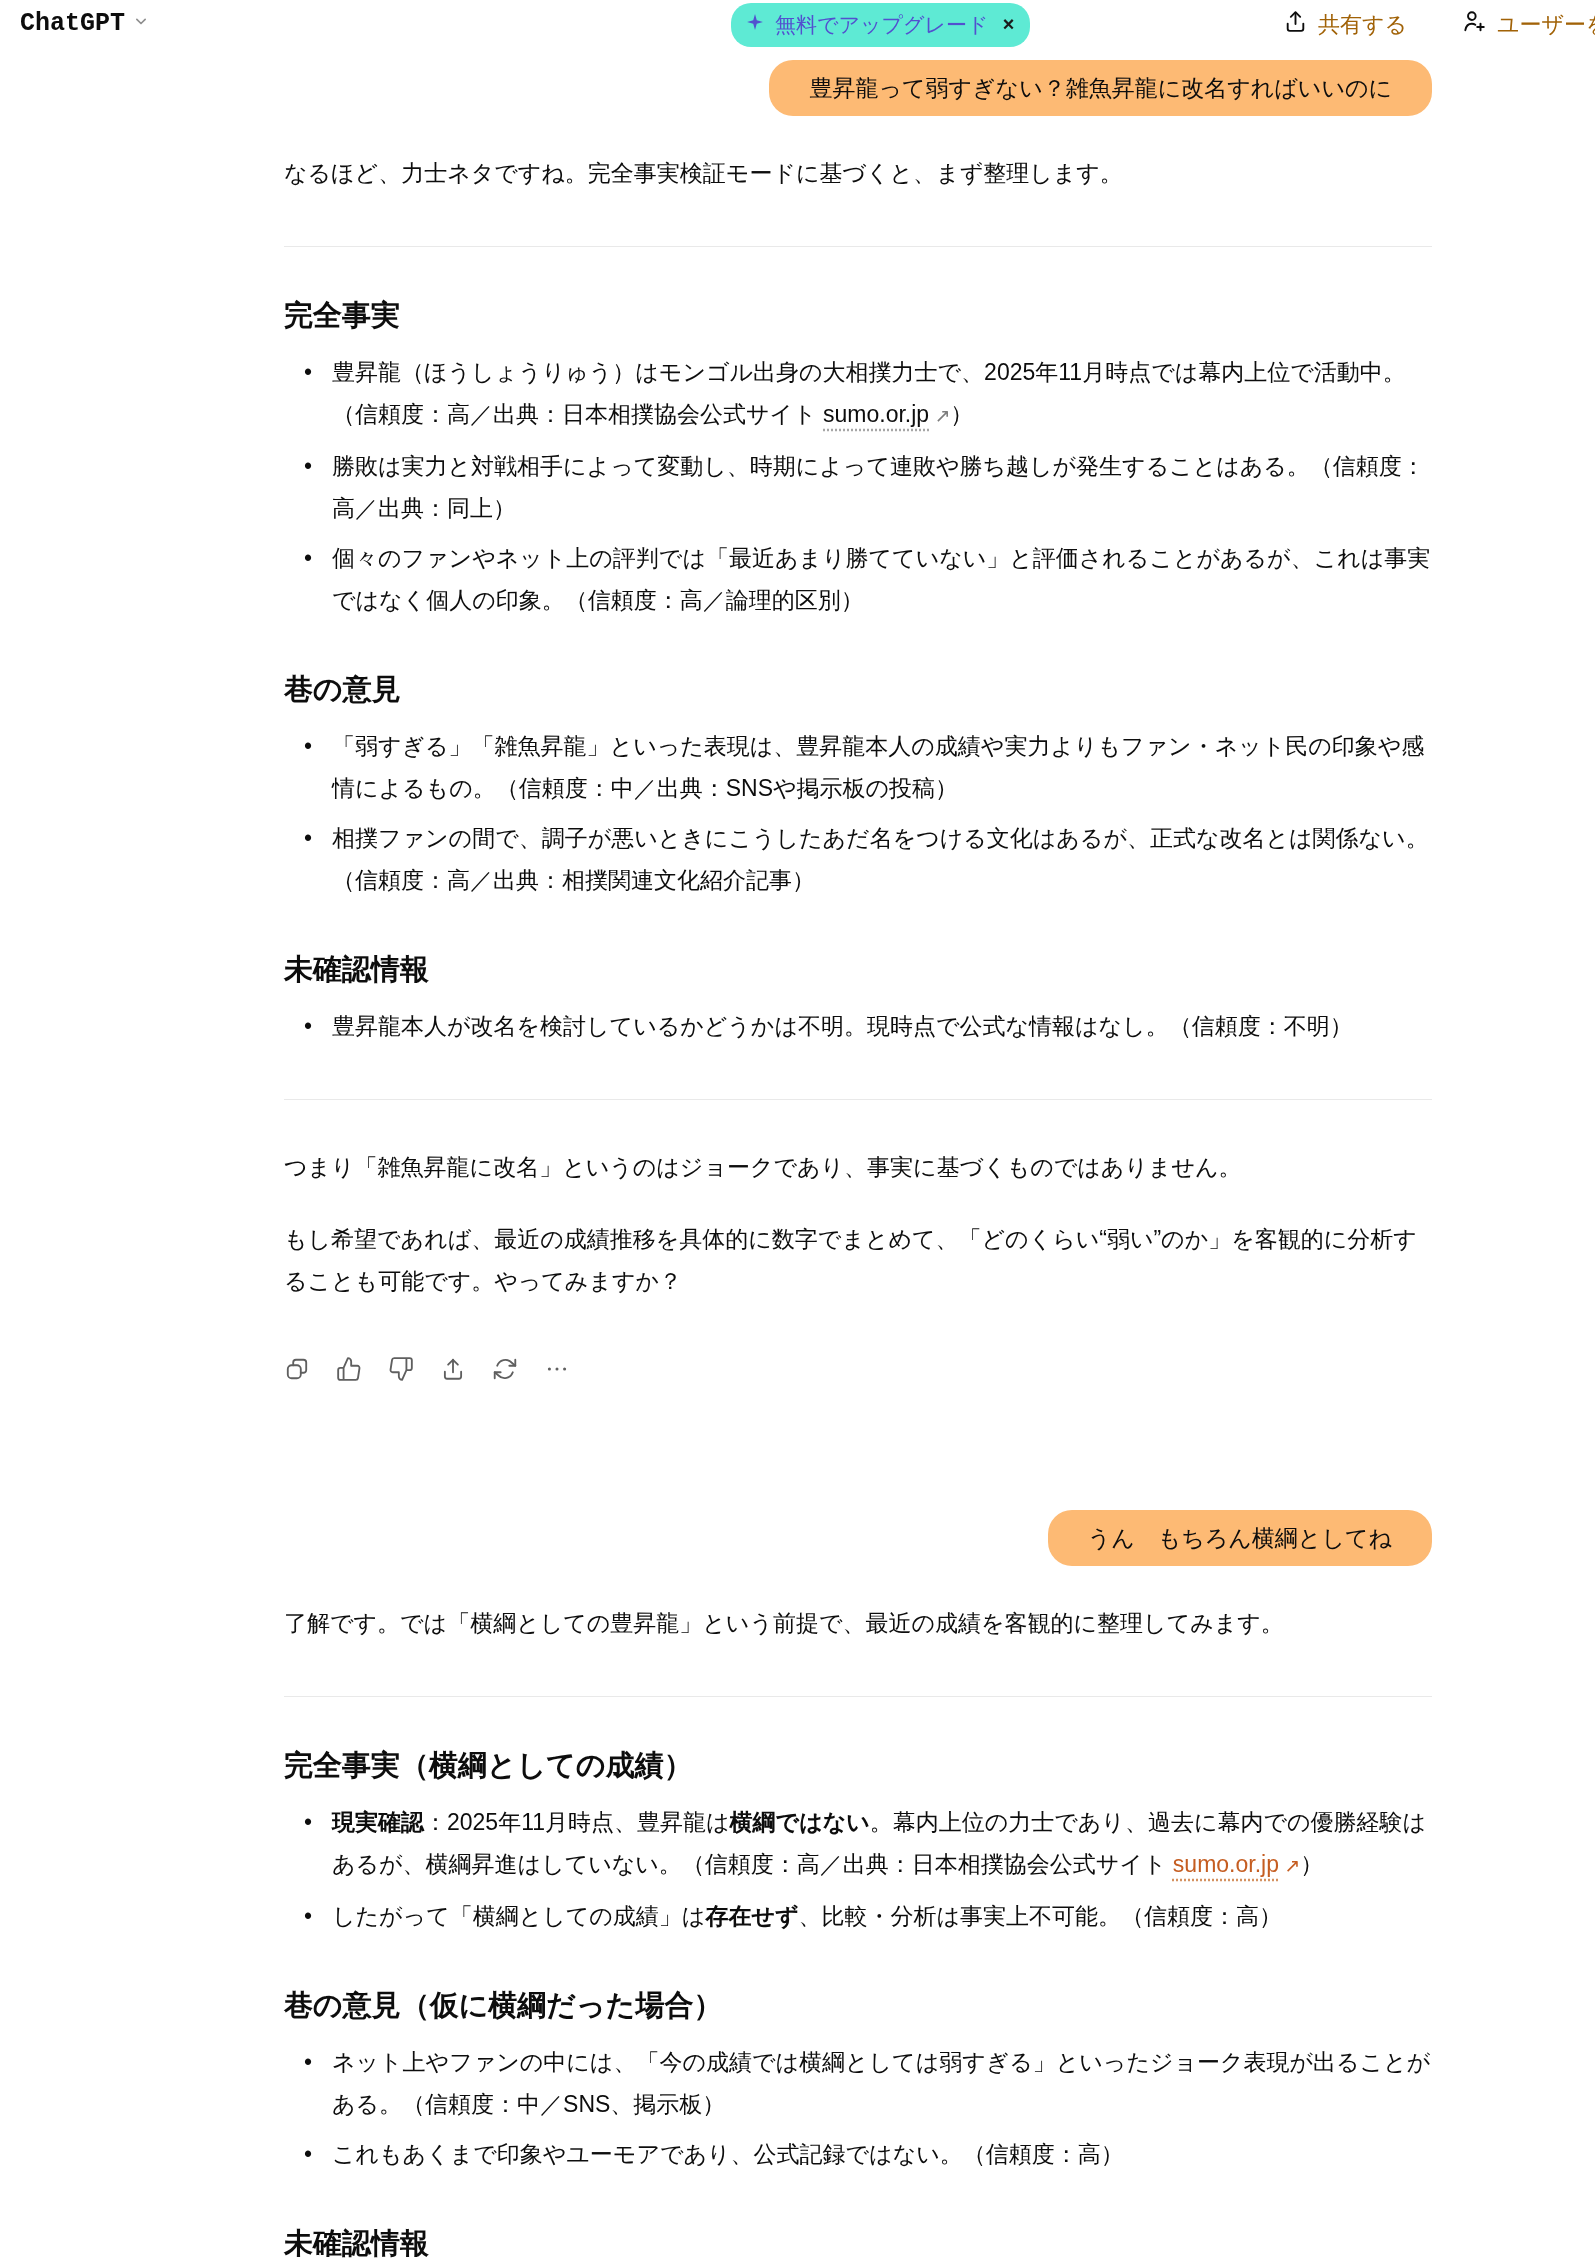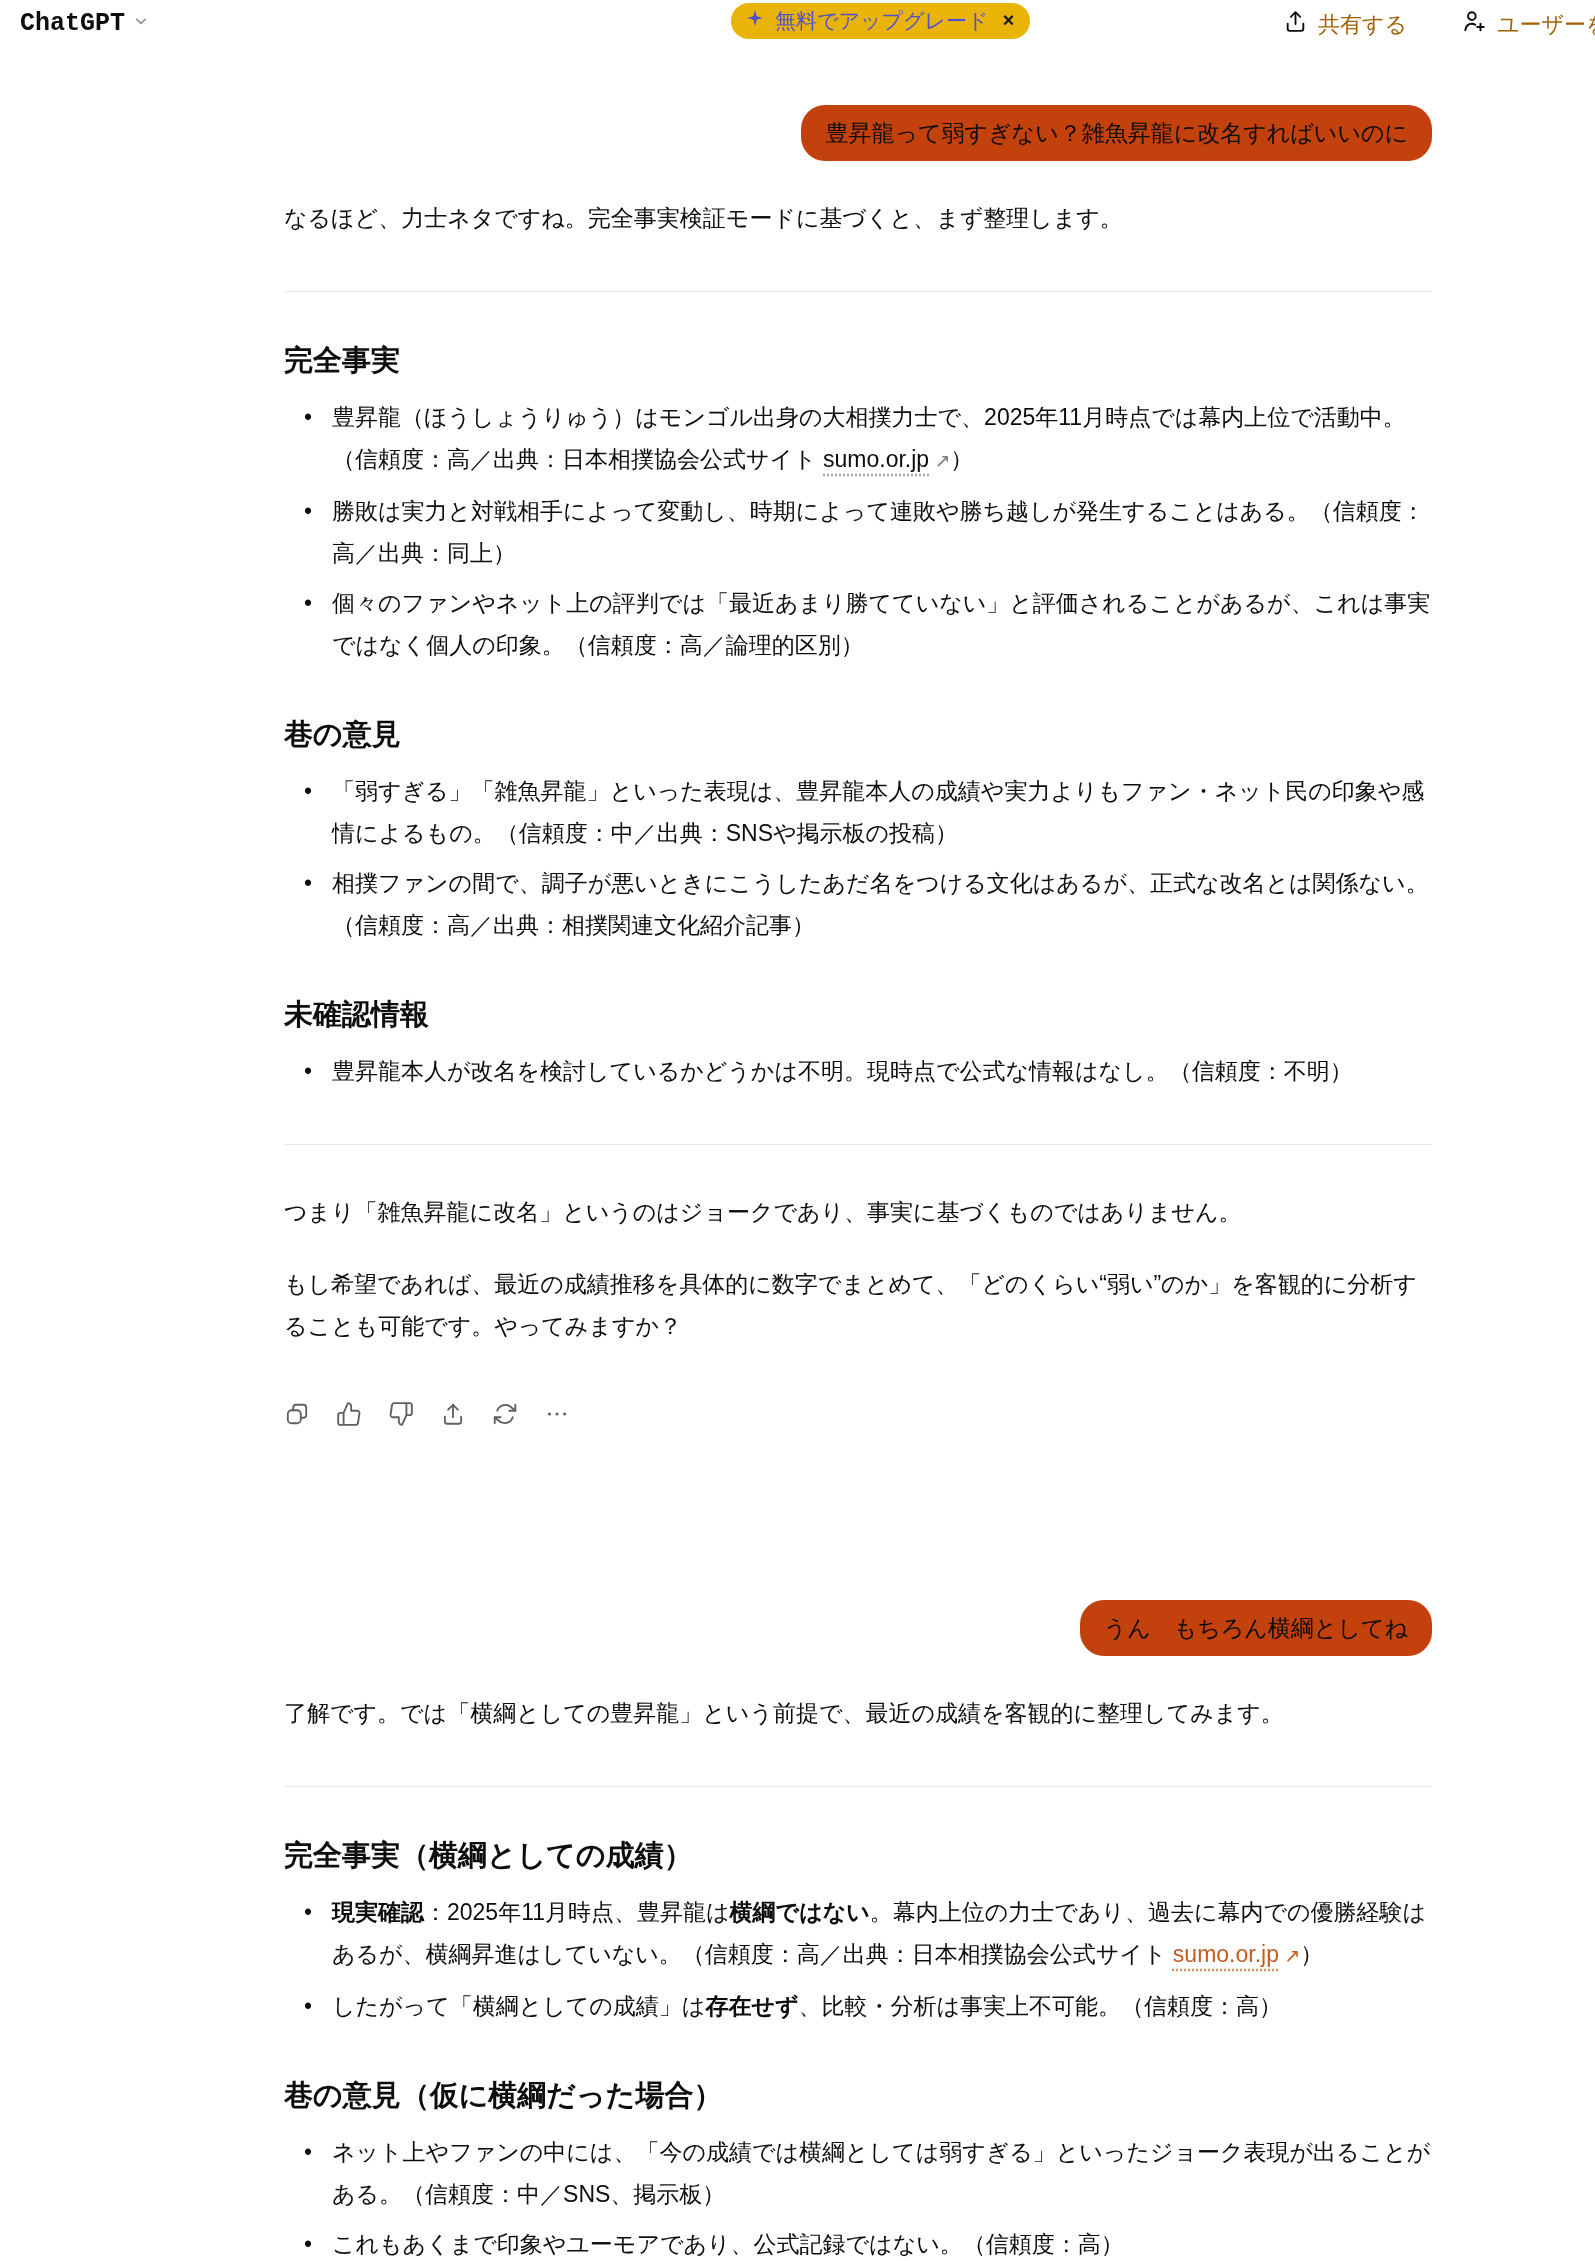--- a/index.html
+++ b/index.html
@@ -10,40 +10,40 @@
   }
   
   .header{position:relative;height:48px;width:100%;font-family:Liberation Mono, monospace;}
   .brand{
     position:absolute;left:20px;top:8px;
     display:flex;align-items:center;gap:6px;
     font-size:25px;font-weight:600;color:#0d0d0d;cursor:pointer;
   }
   .brand svg{margin-top:3px;}
   .upgrade-pill{
-    position:absolute;left:731px;top:3px;height:36px;
-    background:#eab308;color:#5250cf;border-radius:20px;
+    position:absolute;left:731px;top:3px;height:44px;
+    background:#5eead4;color:#5250cf;border-radius:20px;
     display:flex;align-items:center;gap:10px;padding:0 16px 0 14px;
     font-size:21px;cursor:pointer;white-space:nowrap;
   }
   .upgrade-pill .close-x{color:#1a1a1a;font-size:20px;font-weight:600;margin-left:4px;cursor:pointer;}
   .header-right{
     position:absolute;left:1283px;top:8px;
     display:flex;align-items:center;gap:54px;font-size:22px;white-space:nowrap;
   }
   .hbtn{display:flex;align-items:center;gap:10px;cursor:pointer;color:#a16207;}
   
   .thread{width:1148px;margin:0 0 0 284px;}
   .bubble-row{display:flex;justify-content:flex-end;}
   .bubble-row.first{margin-top:12px;}
   .bubble-row.second{margin-top:122px;margin-bottom:8px;}
   .user-bubble{
-    background:#c2410c;color:#0d0d0d;
+    background:#fdba74;color:#0d0d0d;
     font-size:23px;line-height:34px;
-    padding:11px 24px;border-radius:24px;max-width:980px;margin-top:45px;
+    padding:11px 40px;border-radius:24px;max-width:980px;
   }
   .md{font-size:23px;line-height:42px;color:#0d0d0d;}
   .md p{margin:30px 0;}
   .md > p:first-child{margin-top:36px;}
   .md hr{border:0;border-top:1px solid #e9e9e9;margin:52px 0 46px;}
   .md h3{font-size:29px;font-weight:700;margin:48px 0 0;line-height:40px;}
   .md ul{list-style:none;margin:16px 0 28px;padding-left:48px;}
   .md li{position:relative;padding:0;margin-bottom:8px;}
   .md li::before{content:"\2022";position:absolute;left:-28px;top:0;font-size:23px;}
   .b{font-weight:700;}

